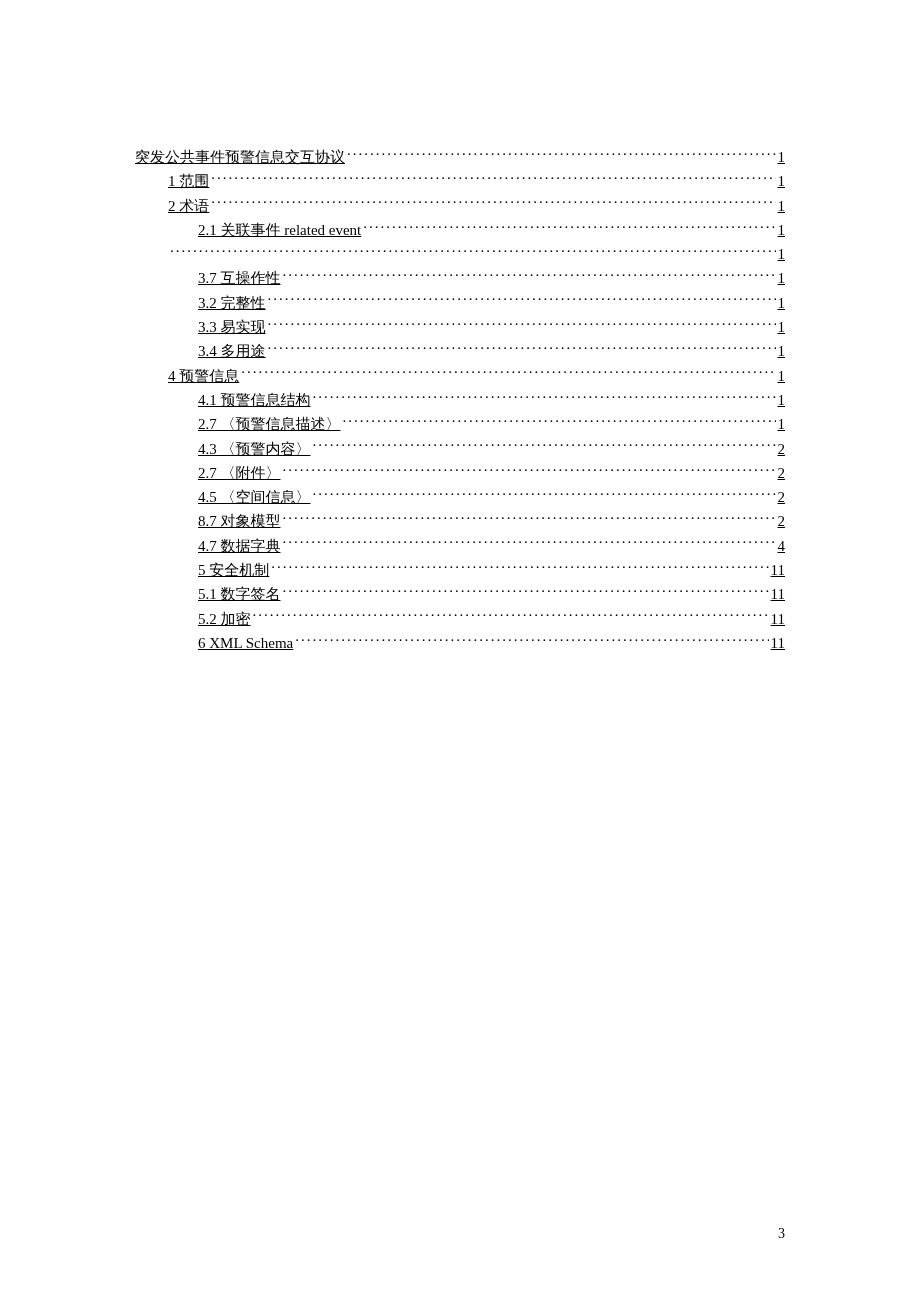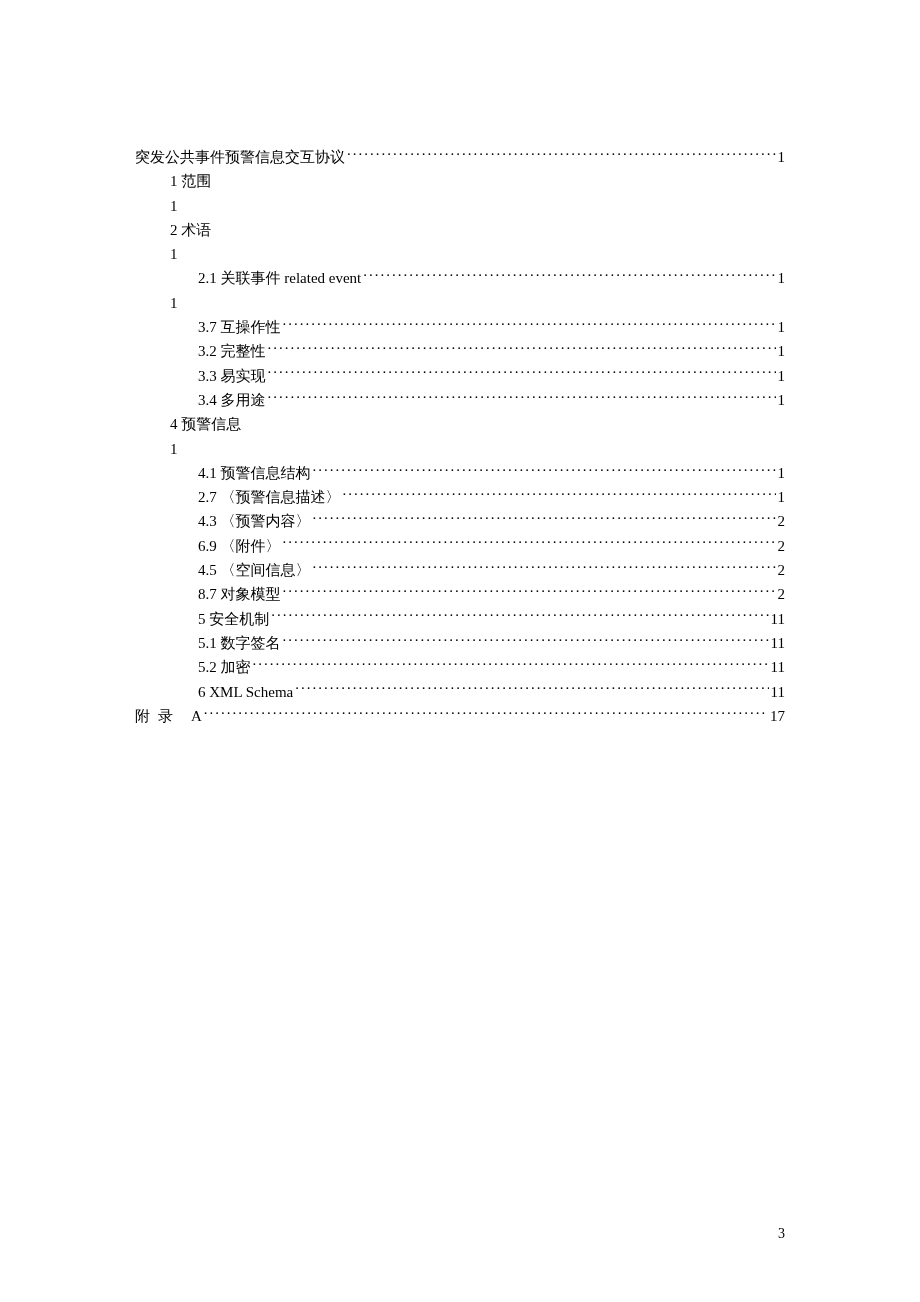--- a/index.html
+++ b/index.html
@@ -14,20 +14,21 @@
       font-family: "SimSun", "宋体", serif;
       font-size: 15px;
       color: #000000;
       position: relative;
     }
     .page {
       padding: 145px 135px 0 135px;
     }
     .toc {
       width: 100%;
+      text-decoration: underline;
     }
     .toc-entry {
       display: flex;
       align-items: baseline;
       line-height: 24.3px;
       white-space: nowrap;
     }
     .toc-label {
       flex-shrink: 0;
     }
@@ -44,21 +45,21 @@
       left: 0;
       bottom: 0;
       letter-spacing: 2px;
       font-family: serif;
     }
     .toc-page {
       flex-shrink: 0;
       font-family: "Times New Roman", serif;
     }
     .indent-0 { padding-left: 0; }
-    .indent-1 { padding-left: 33px; flex-direction: column; }
+    .indent-1 { padding-left: 33px; }
     .indent-2 { padding-left: 63px; justify-content: flex-end; }
     .appendix-row {
       display: flex;
       align-items: baseline;
       line-height: 24.3px;
     }
     .appendix-label {
       flex-shrink: 0;
       letter-spacing: 8px;
     }
@@ -140,33 +141,38 @@
           <span class="toc-label">2.7 〈预警信息描述〉 </span>
           <span class="toc-dots"></span>
           <span class="toc-page">1</span>
         </div>
         <div class="toc-entry indent-2">
           <span class="toc-label">4.3 〈预警内容〉 </span>
           <span class="toc-dots"></span>
           <span class="toc-page">2</span>
         </div>
         <div class="toc-entry indent-2">
-          <span class="toc-label">6.9 〈附件〉 </span>
+          <span class="toc-label">2.7 〈附件〉 </span>
           <span class="toc-dots"></span>
           <span class="toc-page">2</span>
         </div>
         <div class="toc-entry indent-2">
           <span class="toc-label">4.5 〈空间信息〉 </span>
           <span class="toc-dots"></span>
           <span class="toc-page">2</span>
         </div>
         <div class="toc-entry indent-2">
           <span class="toc-label">8.7 对象模型 </span>
           <span class="toc-dots"></span>
           <span class="toc-page">2</span>
+        </div>
+        <div class="toc-entry indent-2">
+          <span class="toc-label">4.7 数据字典 </span>
+          <span class="toc-dots"></span>
+          <span class="toc-page">4</span>
         </div>
         <div class="toc-entry indent-2">
           <span class="toc-label">5 安全机制 </span>
           <span class="toc-dots"></span>
           <span class="toc-page">11</span>
         </div>
         <div class="toc-entry indent-2">
           <span class="toc-label">5.1 数字签名 </span>
           <span class="toc-dots"></span>
           <span class="toc-page">11</span>
@@ -176,23 +182,17 @@
           <span class="toc-dots"></span>
           <span class="toc-page">11</span>
         </div>
         <div class="toc-entry indent-2">
           <span class="toc-label">6 XML Schema </span>
           <span class="toc-dots"></span>
           <span class="toc-page">11</span>
         </div>
       </div>
 
-    <div class="appendix-row">
-      <span class="appendix-label">附录</span>
-      <span class="appendix-a">A</span>
-      <span class="toc-dots"></span>
-      <span class="toc-page">17</span>
-    </div>
 
   </div>
 </div>
 
 <div class="page-number">3</div>
 
 </body></html>

